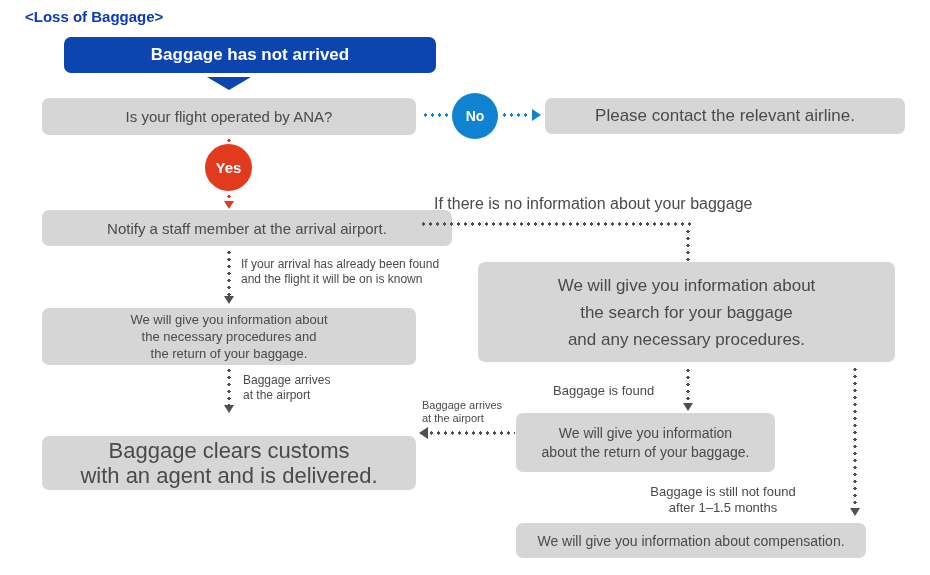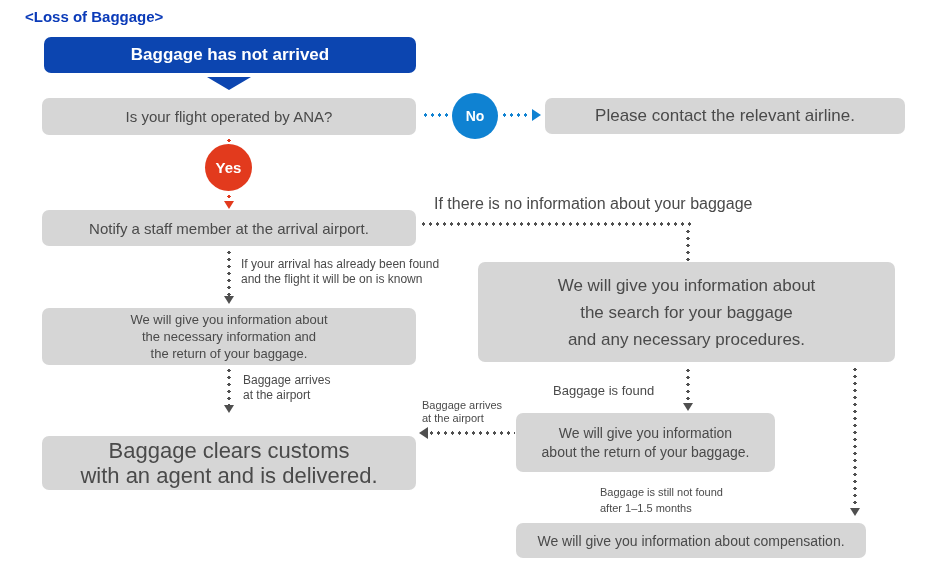--- a/index.html
+++ b/index.html
@@ -14,21 +14,21 @@
   }
   .node {
     position:absolute; background:var(--box-gray); border-radius:7px;
     color:var(--text-dark); font-weight:normal;
     display:flex; flex-direction:column; align-items:center; justify-content:center;
     text-align:right;
   }
   .node-blue {
     position:absolute; background:var(--brand-blue); border-radius:7px;
     color:#ffffff; font-weight:bold;
-    display:flex; align-items:center; justify-content:center; text-align:center;
+    display:flex; align-items:center; justify-content:center; text-align:center;margin-left:20px;
   }
   .badge {
     position:absolute; border-radius:50%; color:#ffffff; font-weight:bold;
     display:flex; align-items:center; justify-content:center;
   }
   .badge-no  { background:var(--no-blue); }
   .badge-yes { background:var(--yes-red); }
   .lbl { position:absolute; color:var(--text-dark); font-weight:normal; }
   .hdots {
     position:absolute; height:4px; --dc:var(--dot-gray);
@@ -72,21 +72,21 @@
   <div class="tri tri-right-blue" style="left:532px; top:109px;"></div>
   <div class="node" style="left:545px; top:98px; width:360px; height:36px; font-size:17px;">
     <span>Please contact the relevant airline.</span>
   </div>
 
   <div class="vdots dots-red" style="left:227px; top:137px; height:7px;"></div>
   <div class="badge badge-yes" style="left:205px; top:144px; width:47px; height:47px; font-size:15px;text-align:center;">Yes</div>
   <div class="vdots dots-red" style="left:227px; top:193px; height:8px;"></div>
   <div class="tri tri-down-red" style="left:224px; top:201px;"></div>
 
-  <div class="node" style="left:42px; top:210px; width:374px; height:36px; font-size:15px;">
+  <div class="node" style="left:42px; top:210px; width:410px; height:36px; font-size:15px;">
     <span>Notify a staff member at the arrival airport.</span>
   </div>
 
   <div class="lbl" style="left:434px; top:195px; font-size:16px;">If there is no information about your baggage</div>
   <div class="hdots" style="left:420px; top:222px; width:272px;"></div>
   <div class="vdots" style="left:686px; top:228px; height:34px;"></div>
 
   <div class="node" style="left:478px; top:262px; width:417px; height:100px; font-size:17px; line-height:27px;">
     <div>We will give you information about</div>
     <div>the search for your baggage</div>
@@ -95,21 +95,21 @@
 
   <div class="lbl" style="left:241px; top:257px; font-size:12px; line-height:15px;">
     <div>If your arrival has already been found</div>
     <div>and the flight it will be on is known</div>
   </div>
   <div class="vdots" style="left:227px; top:249px; height:47px;"></div>
   <div class="tri tri-down-gray" style="left:224px; top:296px;"></div>
 
   <div class="node" style="left:42px; top:308px; width:374px; height:57px; font-size:13px; line-height:17px;">
     <div>We will give you information about</div>
-    <div>the necessary information and</div>
+    <div>the necessary procedures and</div>
     <div>the return of your baggage.</div>
   </div>
 
   <div class="lbl" style="left:243px; top:373px; font-size:12px; line-height:15px;">
     <div>Baggage arrives</div>
     <div>at the airport</div>
   </div>
   <div class="vdots" style="left:227px; top:367px; height:38px;"></div>
   <div class="tri tri-down-gray" style="left:224px; top:405px;"></div>
 
@@ -129,21 +129,21 @@
 
   <div class="lbl" style="left:422px; top:399px; font-size:11px; line-height:13px;">
     <div>Baggage arrives</div>
     <div>at the airport</div>
   </div>
   <div class="hdots" style="left:428px; top:431px; width:87px;"></div>
   <div class="tri tri-left-gray" style="left:419px; top:427px;"></div>
 
   <div class="vdots" style="left:853px; top:366px; height:142px;"></div>
   <div class="tri tri-down-gray" style="left:850px; top:508px;"></div>
-  <div class="lbl" style="left:600px; top:484px; width:246px; font-size:11px; line-height:16px; text-align:left;">
+  <div class="lbl" style="left:600px; top:484px; width:246px; font-size:13px; line-height:16px; text-align:center;">
     <div>Baggage is still not found</div>
     <div>after 1–1.5 months</div>
   </div>
 
   <div class="node" style="left:516px; top:523px; width:350px; height:35px; font-size:14px;">
     <span>We will give you information about compensation.</span>
   </div>
 
 </div>
 

